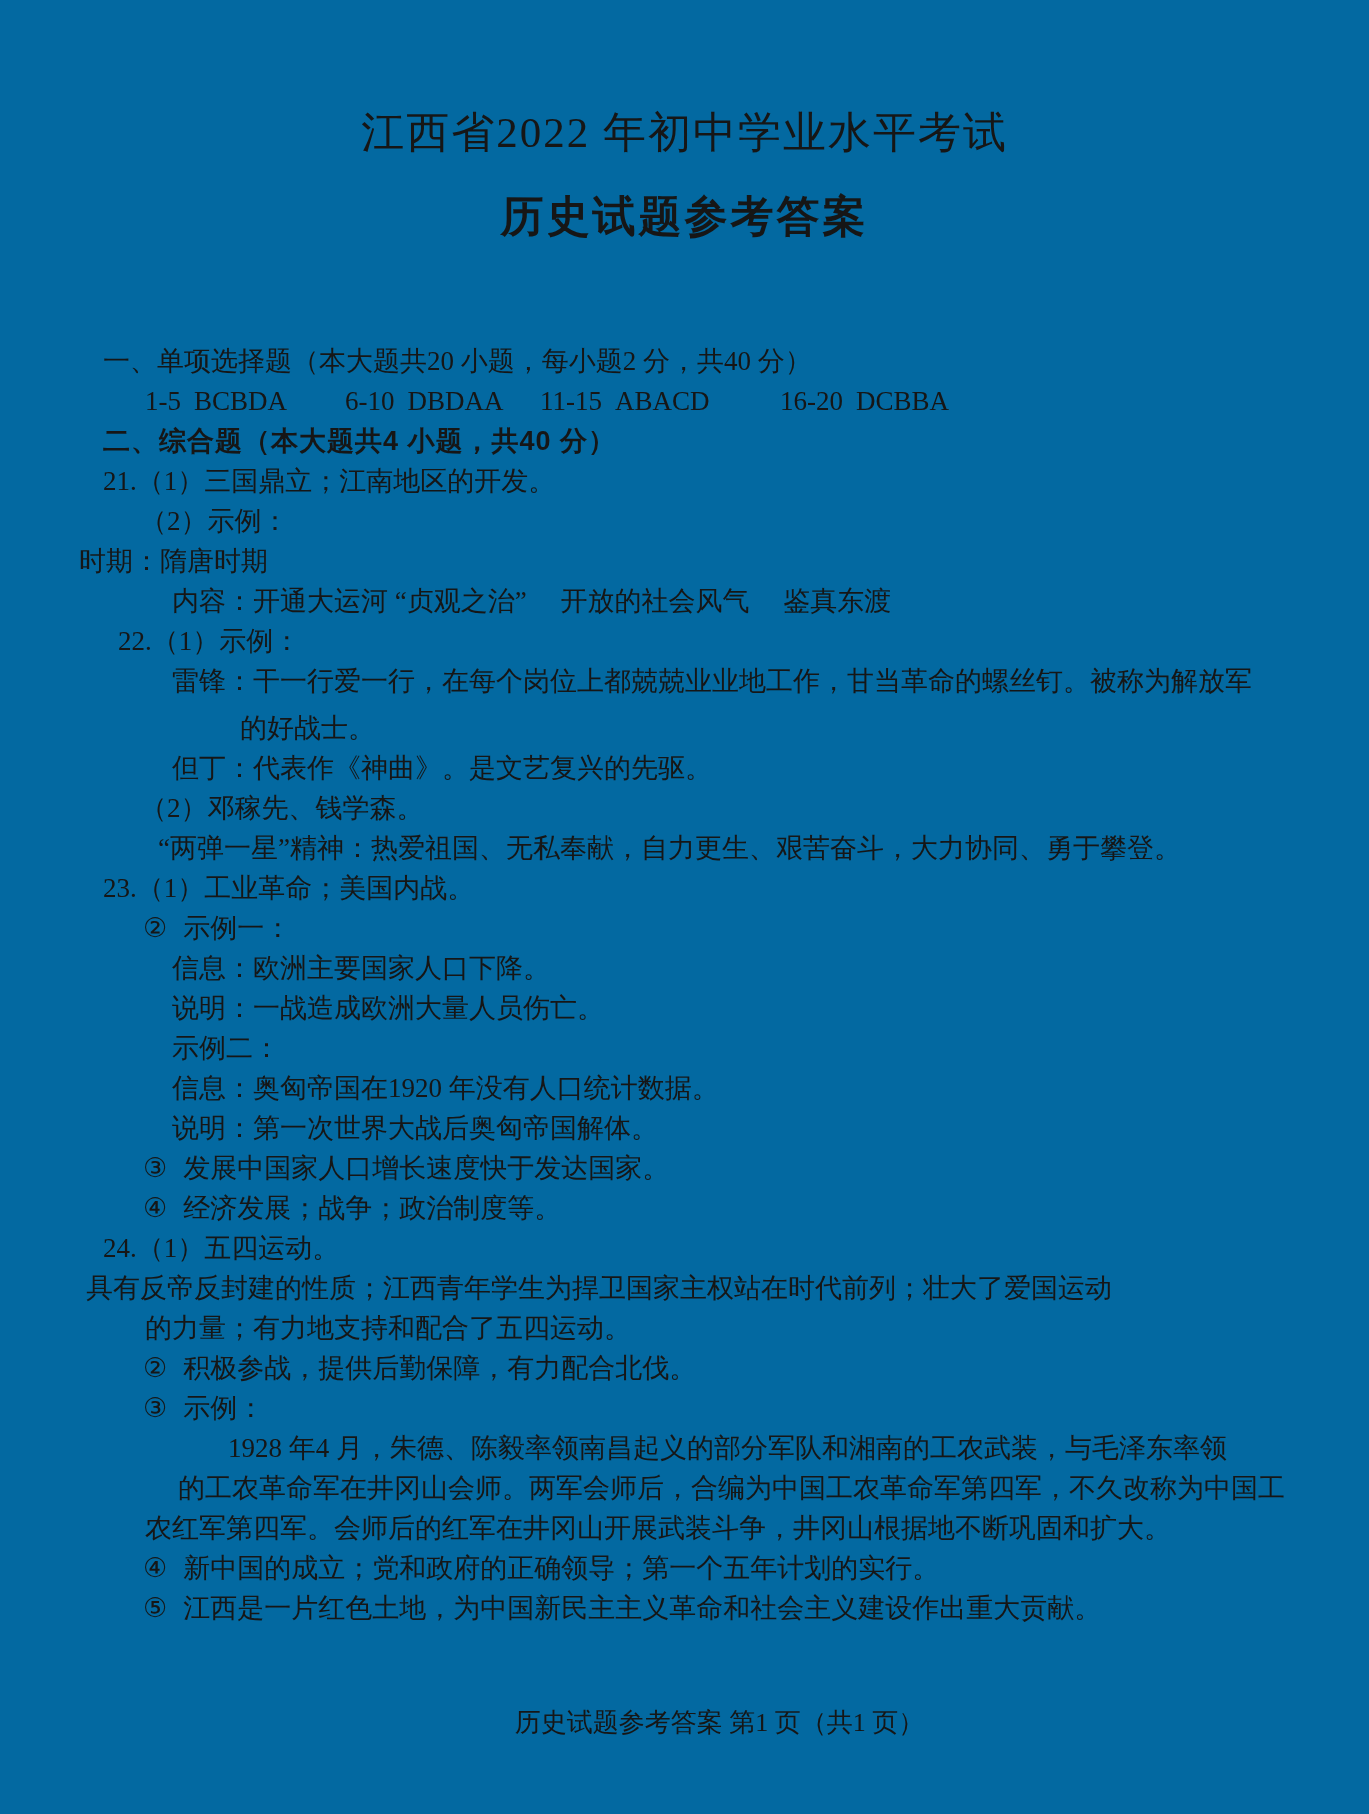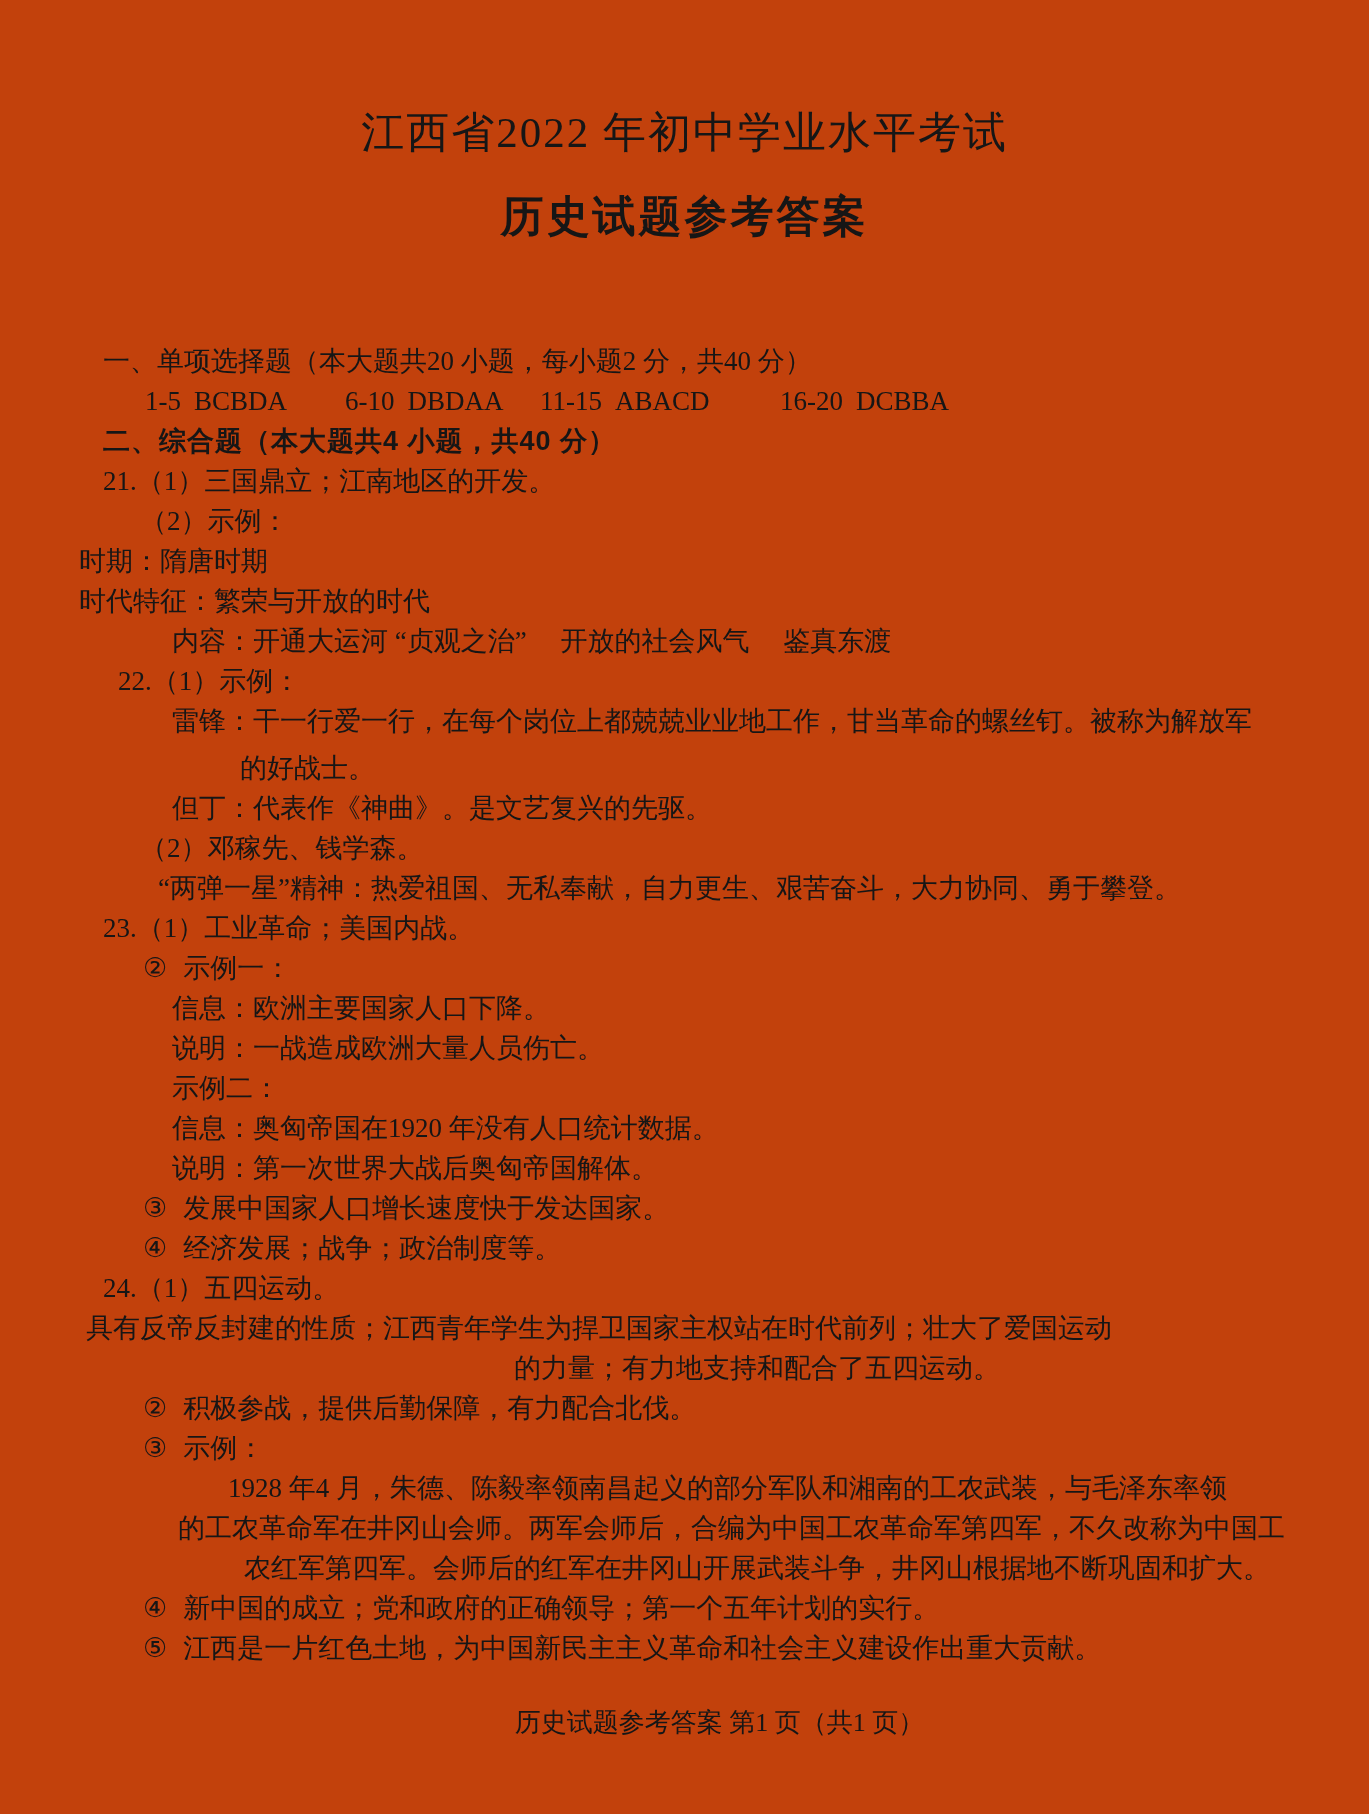--- a/index.html
+++ b/index.html
@@ -4,21 +4,21 @@
 <style>
   html, body { margin: 0; padding: 0; }
   body {
     width: 1369px; height: 1814px;
     background: #ffffff;
     color: #161616;
     font-family: "Liberation Serif", "DejaVu Serif", serif;
     position: relative;
     overflow: hidden;
   }
-  .page { position: absolute; inset: 0; background: #c2410c; }
+  .page { position: absolute; inset: 0; background: #0369a1; }
 
   .doc-title {
     position: absolute; top: 104px; left: 0; width: 100%;
     text-align: center; font-size: 43px; letter-spacing: 2px;
     font-weight: 500; white-space: nowrap;
   }
   .doc-subtitle {
     position: absolute; top: 188px; left: 0; width: 100%;
     text-align: center; font-size: 43px; letter-spacing: 3px;
     font-weight: 700; white-space: nowrap;
@@ -33,21 +33,21 @@
   .bold-heading {
     font-family: "Liberation Sans", "DejaVu Sans", sans-serif;
     font-weight: 700; letter-spacing: 1px;
   }
 
   
   .inA { margin-left: 103px; }   
   .inB { margin-left: 118px; }   
   .inC { margin-left: 140px; }   
   .inD { margin-left: 143px; }   
-  .inE { margin-left: 145px; text-align: center; }   
+  .inE { margin-left: 145px; }   
   .inF { margin-left: 158px; }   
   .inG { margin-left: 172px; }   
   .inH { margin-left: 79px; }   
   .inI { margin-left: 178px; }   
   .inJ { margin-left: 86px; }   
   .inK { margin-left: 228px; }   
   .inL { margin-left: 240px; margin-top: 7px; }   
 
   .marker { display: inline-block; margin-right: 16px; }
 
@@ -81,21 +81,20 @@
       <span class="ag ag2"><span>6-10</span><span class="letters">DBDAA</span></span>
       <span class="ag ag3"><span>11-15</span><span class="letters">ABACD</span></span>
       <span class="ag ag4"><span>16-20</span><span class="letters">DCBBA</span></span>
     </div>
 
     <div class="line inA bold-heading">二、综合题（本大题共4 小题，共40 分）</div>
 
     <div class="line inA">21.（1）三国鼎立；江南地区的开发。</div>
     <div class="line inC">（2）示例：</div>
     <div class="line inH">时期：隋唐时期</div>
-    <div class="line inH">时代特征：繁荣与开放的时代</div>
     <div class="line inG">内容：开通大运河 “贞观之治”　 开放的社会风气　 鉴真东渡</div>
 
     <div class="line inB">22.（1）示例：</div>
     <div class="line inG">雷锋：干一行爱一行，在每个岗位上都兢兢业业地工作，甘当革命的螺丝钉。被称为解放军</div>
     <div class="line inL">的好战士。</div>
     <div class="line inG">但丁：代表作《神曲》。是文艺复兴的先驱。</div>
     <div class="line inC">（2）邓稼先、钱学森。</div>
     <div class="line inF">“两弹一星”精神：热爱祖国、无私奉献，自力更生、艰苦奋斗，大力协同、勇于攀登。</div>
 
     <div class="line inA">23.（1）工业革命；美国内战。</div>

